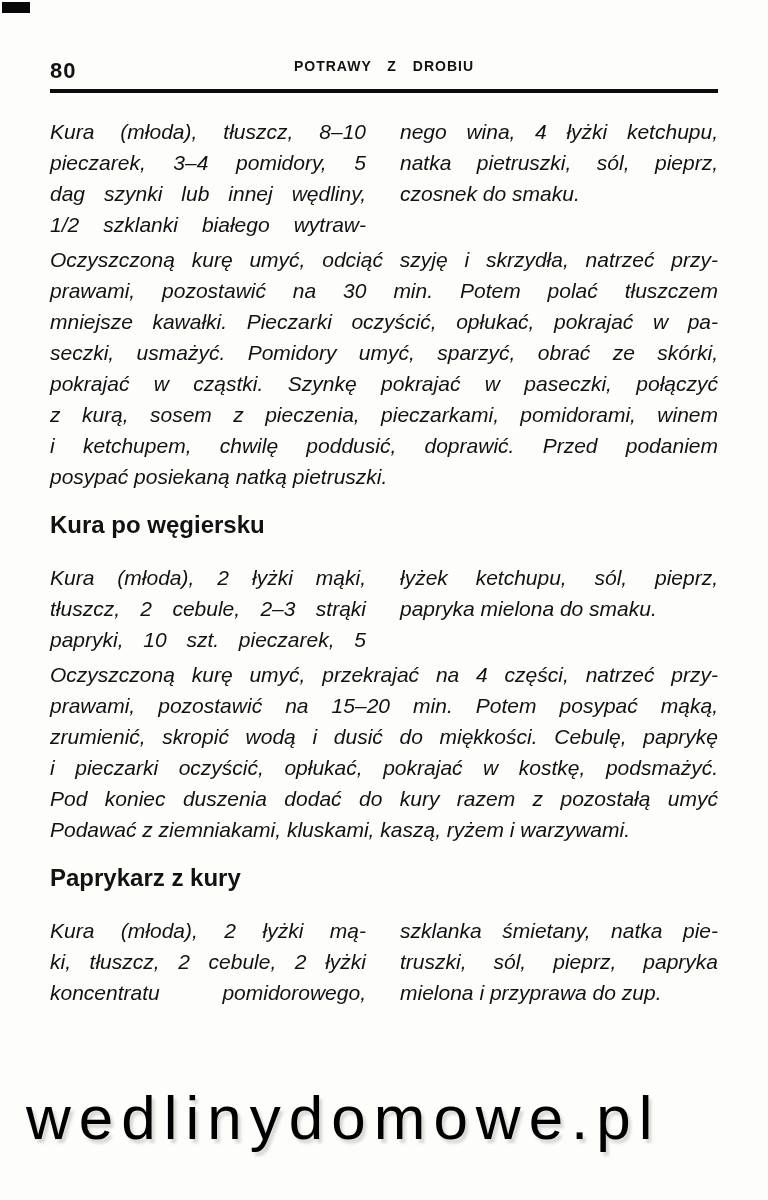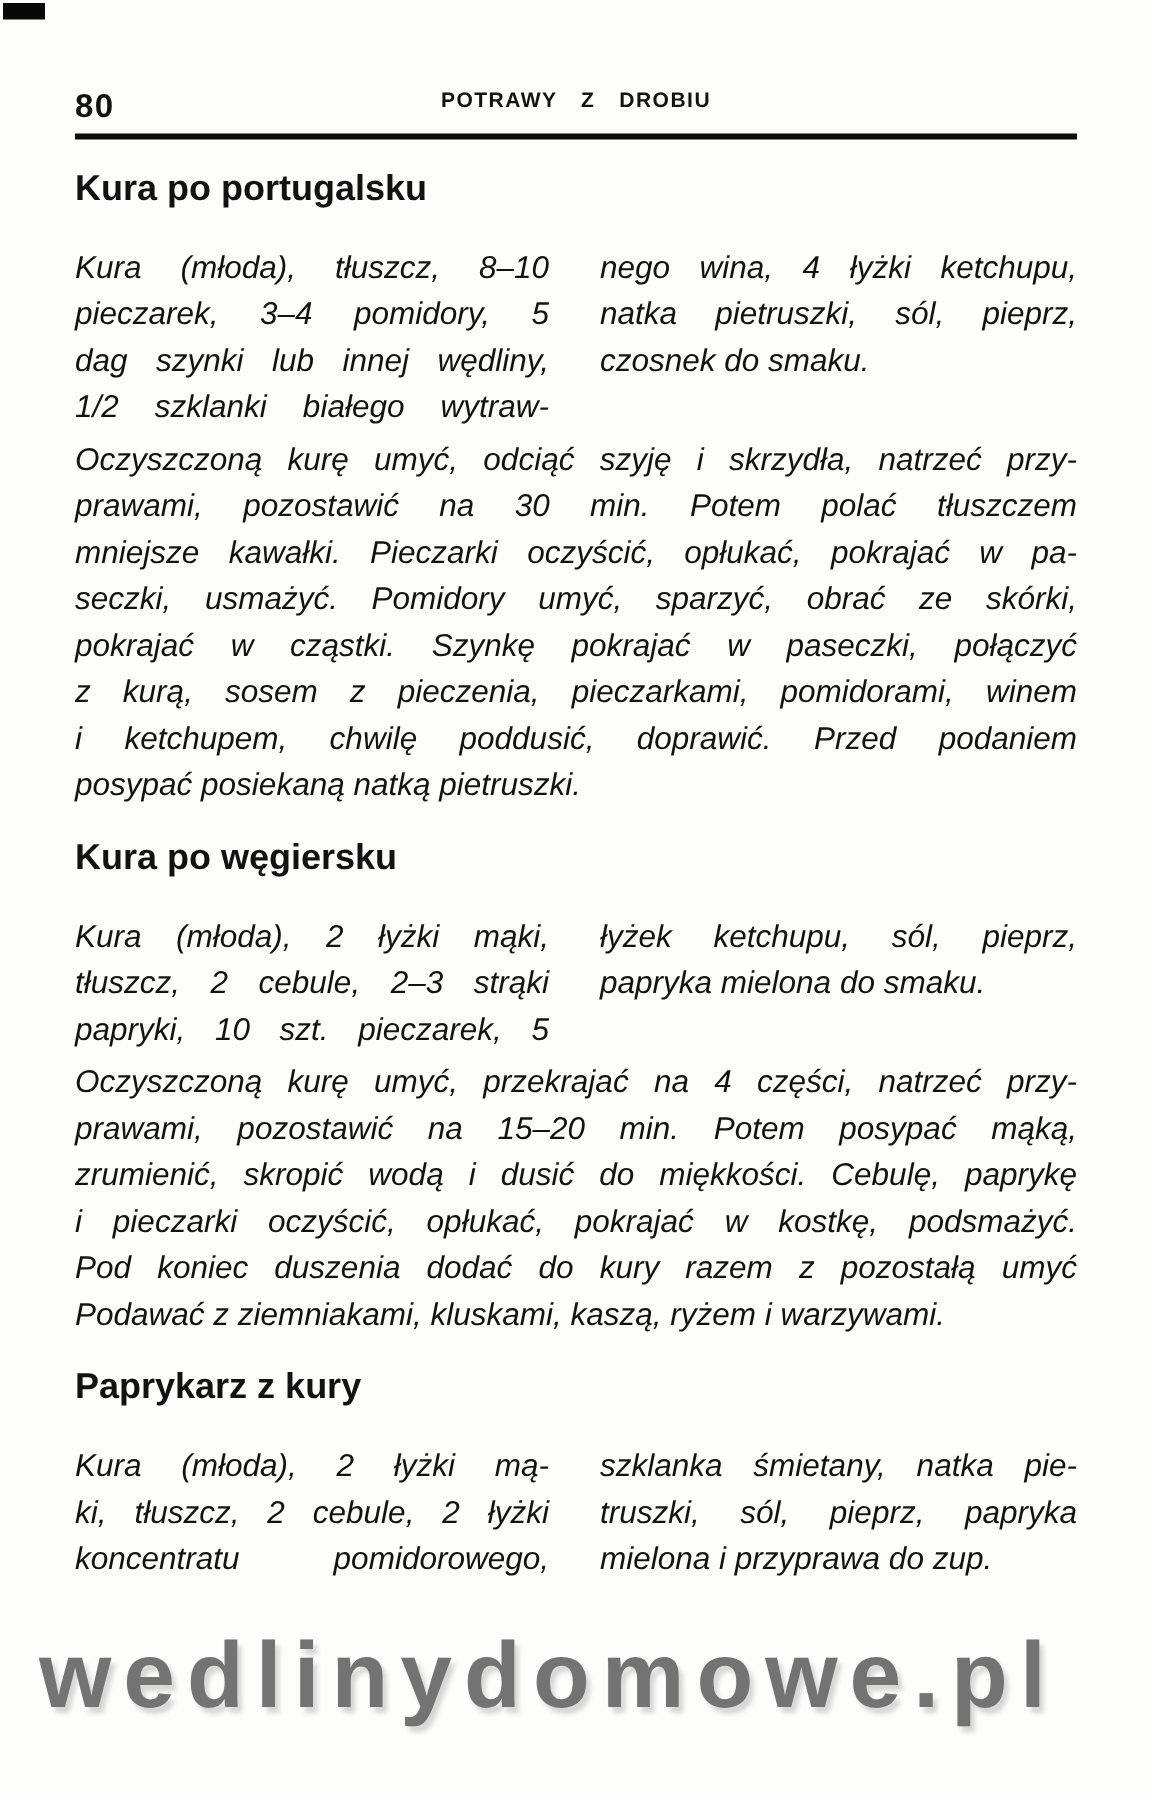--- a/index.html
+++ b/index.html
@@ -9,22 +9,22 @@
   }
   .page{
     position:relative;width:768px;height:1200px;box-sizing:border-box;
     background:#fdfdfc;padding:58px 50px 0 50px;
   }
   .scan-mark{
     position:absolute;left:2px;top:2px;width:28px;height:11px;background:#080808;
   }
   .watermark{
     position:absolute;left:26px;top:1082px;z-index:0;white-space:nowrap;
-    font-size:62px;font-weight:bold;letter-spacing:8px;
-    color:#737373;text-shadow:0 0 1px #e3e3e1,3px 4px 3px #d7d7d4;
+    font-size:62px;font-weight:normal;letter-spacing:8px;
+    color:#000000;text-shadow:0 0 1px #e3e3e1,3px 4px 3px #d7d7d4;
   }
   .content{position:relative;z-index:1;}
   .pageheader{position:relative;height:26px;}
   .pagenum{
     position:absolute;left:0;top:0;font-size:22px;font-weight:bold;letter-spacing:1px;
   }
   .chapter{
     display:block;text-align:center;font-size:14px;font-weight:bold;
     letter-spacing:1px;word-spacing:11px;
   }
@@ -53,21 +53,20 @@
 
   <div class="content">
     <div class="pageheader">
       <span class="pagenum">80</span>
       <span class="chapter">POTRAWY Z DROBIU</span>
     </div>
     <div class="rule"></div>
 
     <main id="recipes">
   <section class="recipe">
-    <h2 class="recipe-title">Kura po portugalsku</h2>
     <div class="ingredients">
       <div class="col-left">
               <div class="line">Kura (młoda), tłuszcz, 8–10</div>
               <div class="line">pieczarek, 3–4 pomidory, 5</div>
               <div class="line">dag szynki lub innej wędliny,</div>
               <div class="line">1/2 szklanki białego wytraw-</div>
             </div>
       <div class="col-right">
               <div class="line">nego wina, 4 łyżki ketchupu,</div>
               <div class="line">natka pietruszki, sól, pieprz,</div>

